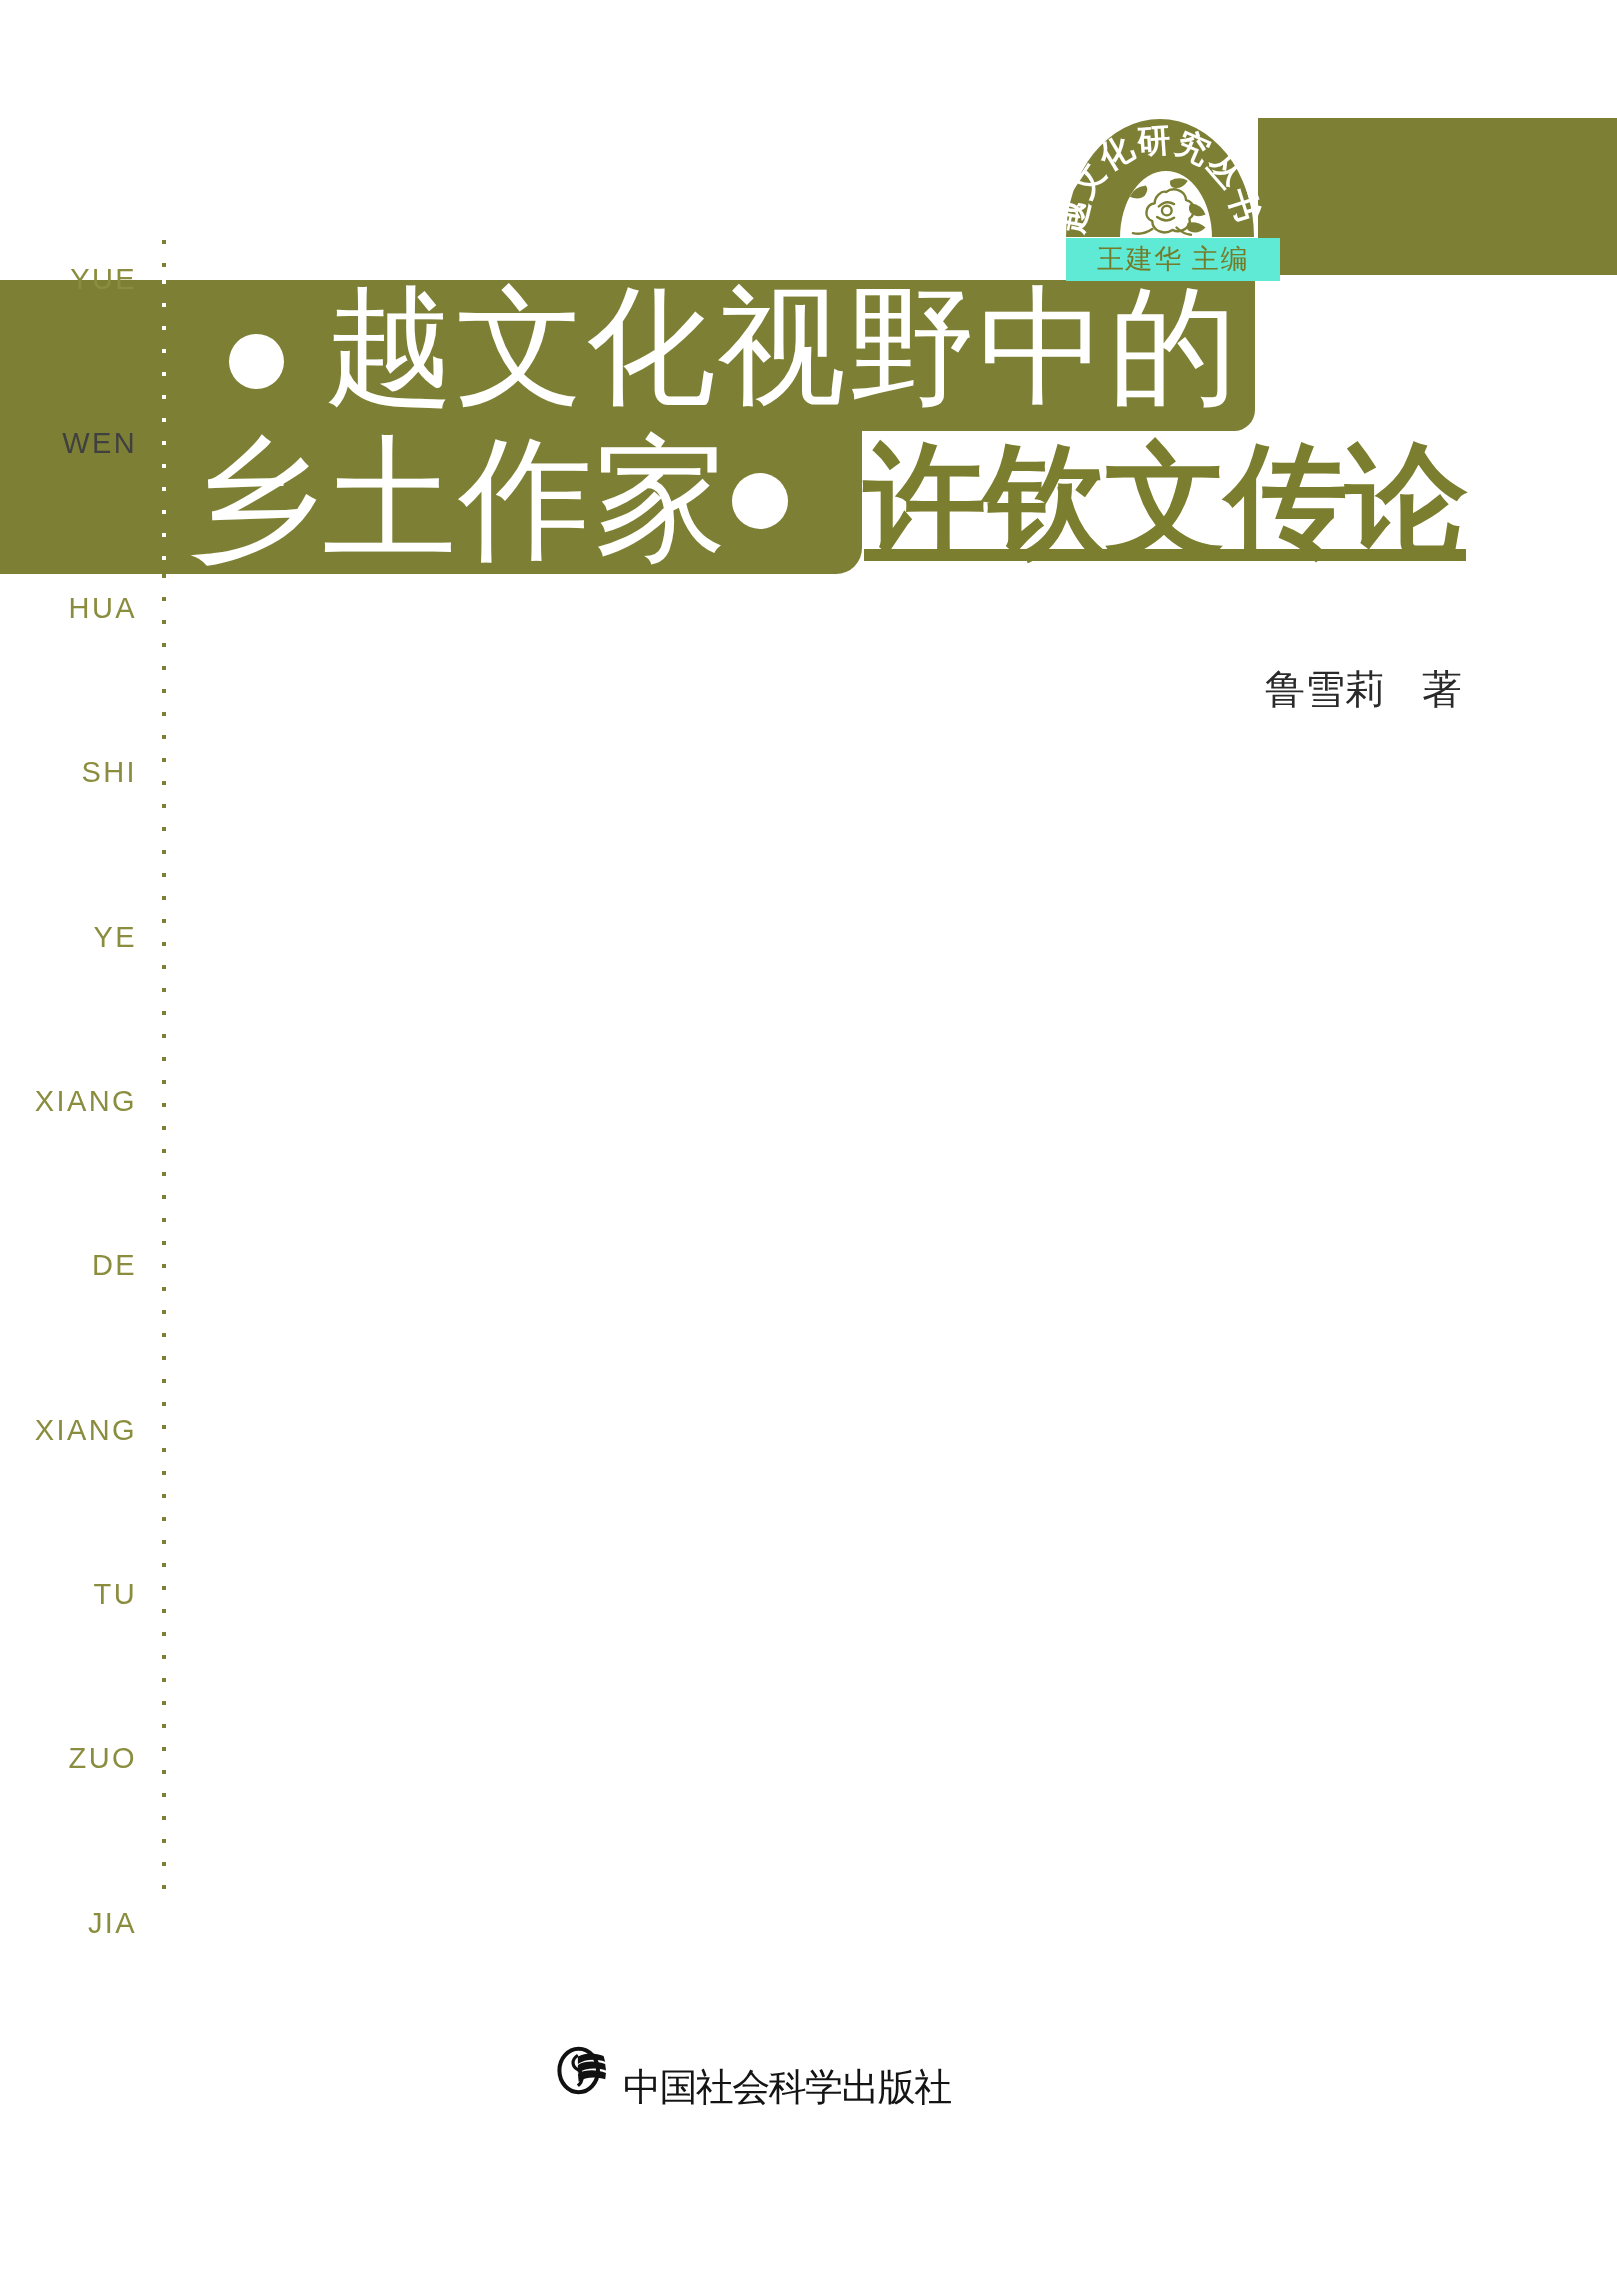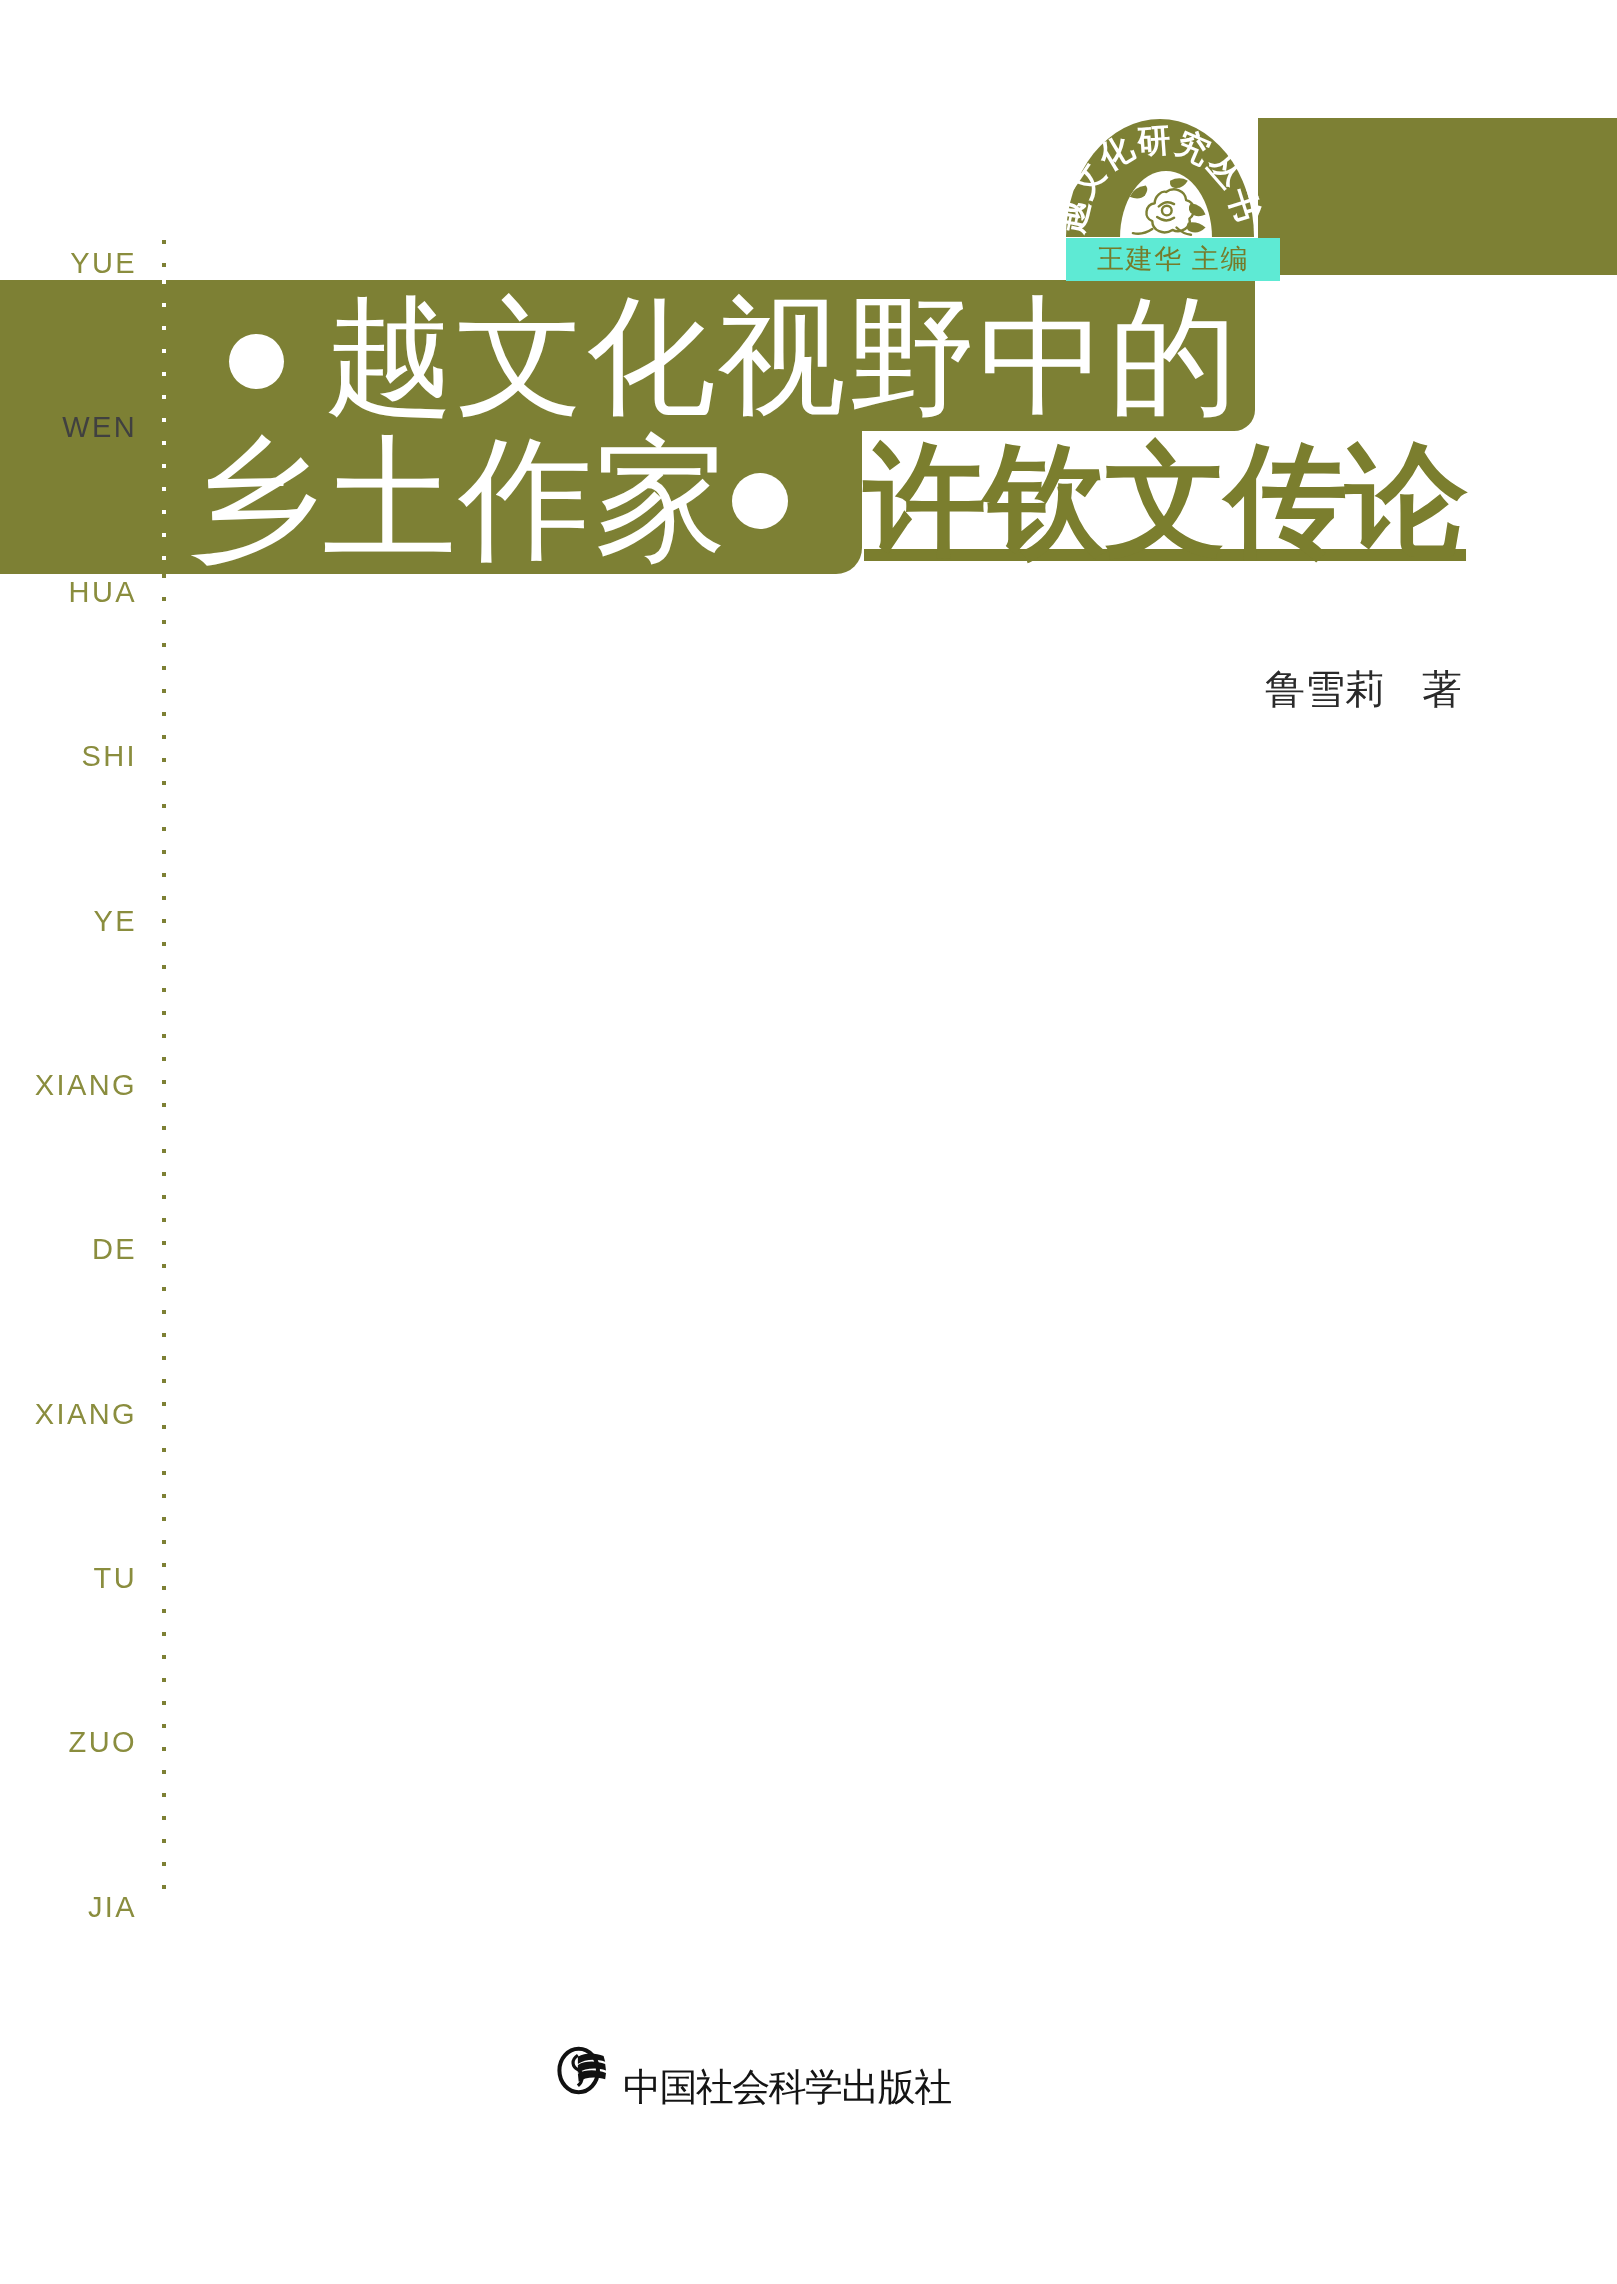--- a/index.html
+++ b/index.html
@@ -31,39 +31,39 @@
     background:#5eead4;color:#767b2b;
     font-family:"Liberation Sans", sans-serif;
     font-size:27px;line-height:43px;text-align:center;letter-spacing:1.6px;
     white-space:nowrap;
   }
   
   .bullet{position:absolute;background:#ffffff;border-radius:50%;}
   #bullet-1{left:229px;top:334px;width:55px;height:55px;}
   #bullet-2{left:732px;top:473px;width:56px;height:56px;}
   #title-line1{
-    position:absolute;left:325px;top:293px;
+    position:absolute;left:325px;top:283px;
     color:#ffffff;font-size:129px;line-height:1;letter-spacing:1.6px;white-space:nowrap;
   }
   #title-line2{
     position:absolute;left:187px;top:433px;
     color:#ffffff;font-size:134px;line-height:1;letter-spacing:1.6px;white-space:nowrap;
   }
   #subtitle{
     position:absolute;left:864px;top:440px;
     color:#7b7e2e;font-size:122px;line-height:1;letter-spacing:-1.6px;
     font-weight:bold;white-space:nowrap;text-decoration:underline;
   }
   #author-line{
     position:absolute;right:156px;top:630px;
     color:#2a2a2a;font-size:40px;line-height:1;white-space:nowrap;margin-top:40px;
   }
   #author-line .gap{display:inline-block;width:37px;}
   
-  #pinyin-col{position:absolute;left:0;top:0;width:137px;height:1616px;}
+  #pinyin-col{position:absolute;left:0;top:16px;width:137px;height:1616px;}
   .pyword{
     position:absolute;right:0;
     font-family:"Liberation Sans", sans-serif;
     font-size:29px;line-height:31px;letter-spacing:2.4px;
     color:#8a8d3e;white-space:nowrap;
   }
   .pyword.on-olive{color:#404040;}
   
   .dotseg{position:absolute;left:162px;width:4px;}
   .dots-olive{background-image:repeating-linear-gradient(to bottom,#7d8034 0 4px,transparent 4px 23px);}

